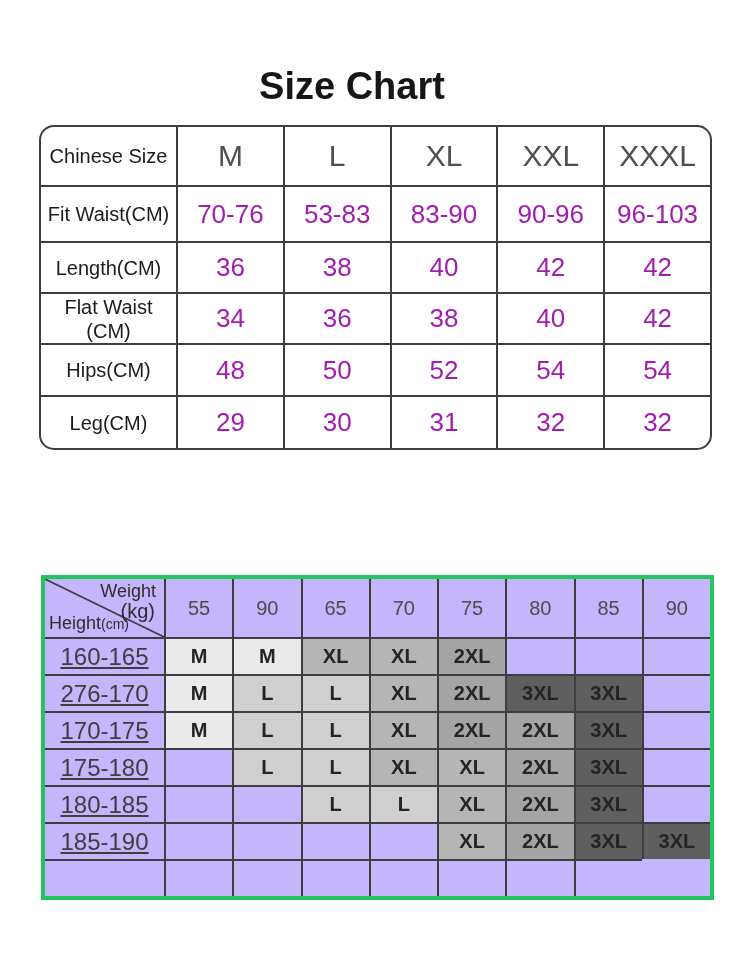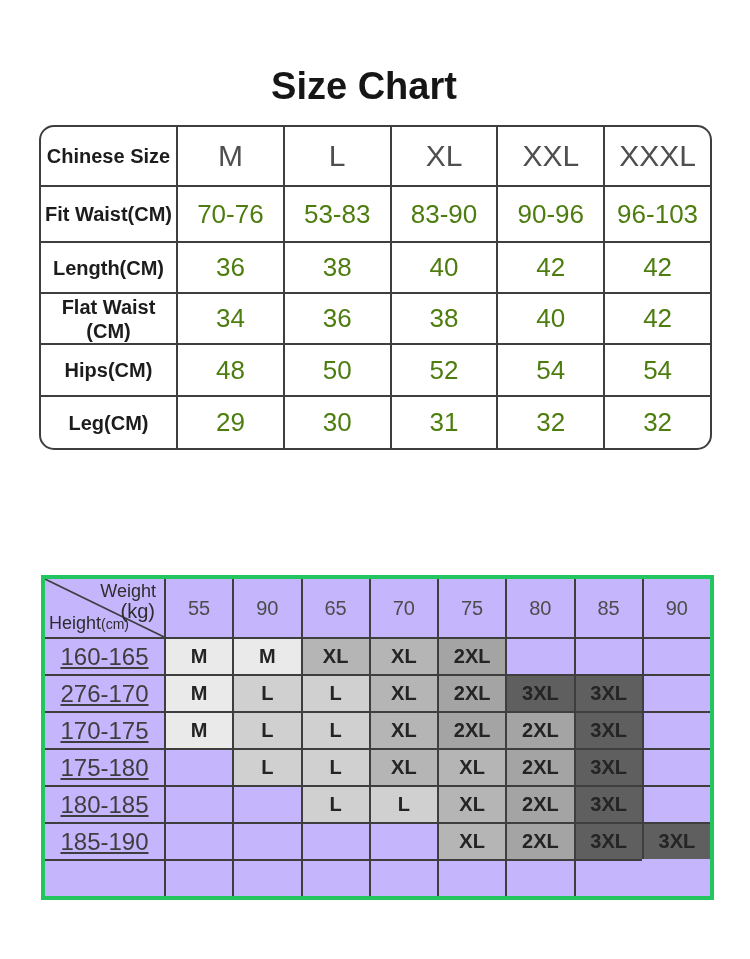--- a/index.html
+++ b/index.html
@@ -3,39 +3,39 @@
 <meta charset="utf-8">
 <style>
   html,body{margin:0;padding:0;}
   body{
     width:750px;height:959px;position:relative;background:#ffffff;
     font-family:"Liberation Sans","DejaVu Sans",sans-serif;
     overflow:hidden;
   }
   .title{
     position:absolute;top:64px;left:0;width:704px;text-align:center;
-    font-size:38px;line-height:44px;font-weight:600;color:#161616;margin-left:12px;
+    font-size:38px;line-height:44px;font-weight:600;color:#161616;
   }
   
   .t1{
     position:absolute;left:39px;top:125px;width:673px;height:325px;
     box-sizing:border-box;border:2px solid #3e3e3e;border-radius:15px;overflow:hidden;
     display:grid;grid-template-columns:135px repeat(5,1fr);
     grid-template-rows:58px 56px 51px 51px 52px 1fr;background:#ffffff;
   }
   .t1>div,.t2>div{
     display:flex;align-items:center;justify-content:center;text-align:center;
     box-sizing:border-box;border-left:2px solid #3e3e3e;border-top:2px solid #3e3e3e;
     min-width:0;min-height:0;
   }
   .t1>div:nth-child(6n+1){border-left:none;}
   .t1>div:nth-child(-n+6){border-top:none;}
-  .lab{font-size:20px;line-height:1.2;color:#1c1c1c;padding:16px 4px;font-weight:bold;}
+  .lab{font-size:20px;line-height:1.2;color:#1c1c1c;padding:16px 4px;}
   .szh{font-size:30px;color:#4f4f4f;}
-  .val{font-size:26px;color:#4d7c0f;}
+  .val{font-size:26px;color:#a21caf;}
   
   .t2{
     position:absolute;left:41px;top:575px;width:673px;height:325px;
     box-sizing:border-box;border:4px solid #22c55e;background:#c4b5fd;
     display:grid;grid-template-columns:119px repeat(8,1fr);
     grid-template-rows:58px repeat(7,1fr);
   }
   .t2>div:nth-child(9n+1){border-left:none;}
   .t2>div:nth-child(-n+9){border-top:none;}
   .wh{font-size:20px;color:#4c4c4c;}

